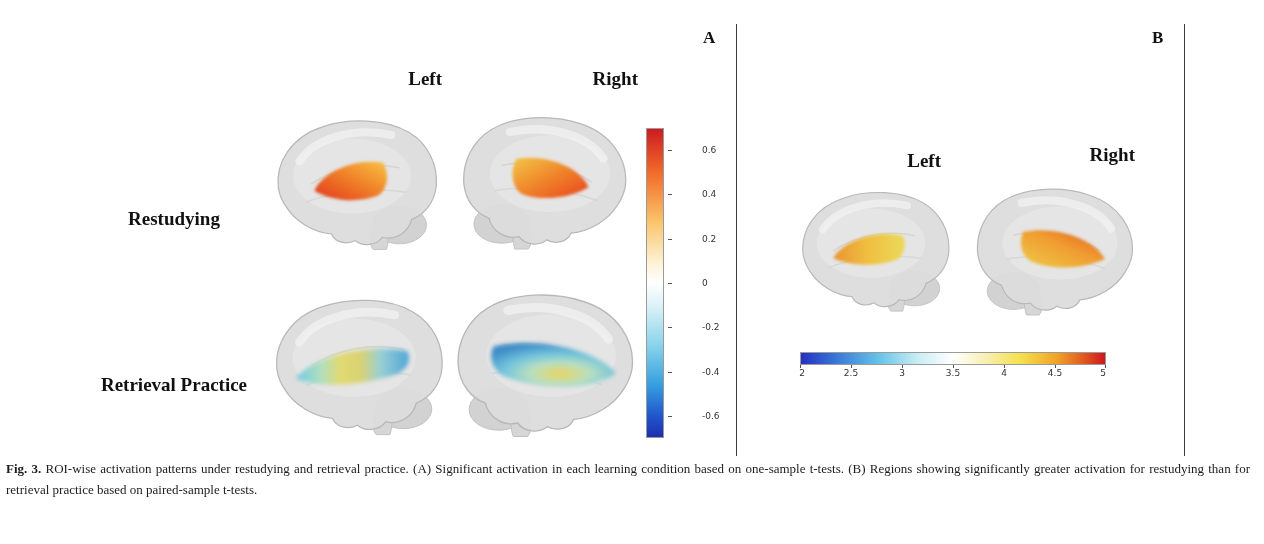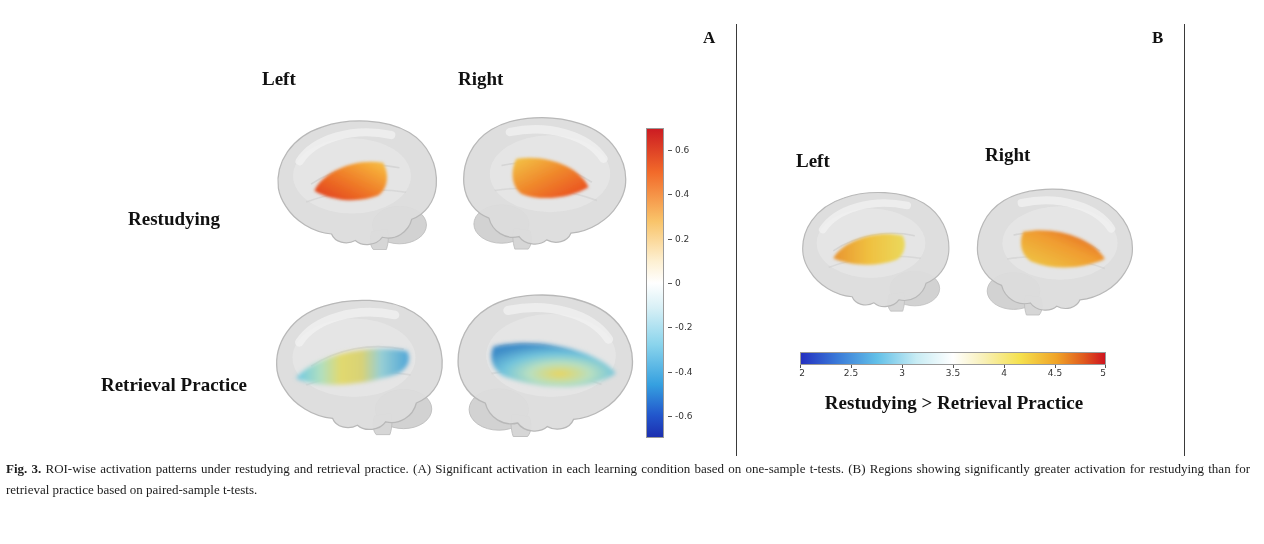--- a/index.html
+++ b/index.html
@@ -3,35 +3,35 @@
 <meta charset="utf-8">
 <style>
   * { margin:0; padding:0; box-sizing:border-box; }
   html,body { background:#ffffff; }
   .canvas {
     position:relative; width:1264px; height:544px; background:#ffffff;
     font-family:"Liberation Serif", serif; color:#111; overflow:hidden;
   }
   .panel-label { position:absolute; font-weight:bold; font-size:17px; }
   .divider { position:absolute; width:1px; background:#3a3a3a; }
-  .col-header { position:absolute; font-weight:bold; font-size:19px; text-align:left; }
+  .col-header { position:absolute; font-weight:bold; font-size:19px; text-align:right; }
   .row-label  { position:absolute; font-weight:bold; font-size:19px; text-align:center; }
   .brain { position:absolute; }
   
   .cbarA {
     position:absolute; left:646px; top:128px; width:18px; height:310px;
     border:1px solid #9a9a9a;
     background:linear-gradient(to bottom,
       #cc1c22 0%, #f26a2a 14%, #f9c46a 30%, #fdf0d2 43%, #ffffff 50%,
       #d8f0f6 58%, #8ad4ec 70%, #35a0e0 83%, #2256cc 93%, #1c2fb0 100%);
   }
   .cbarA-ticks { position:absolute; left:668px; top:128px; width:40px; height:310px; }
   .cbarA-tick { position:absolute; display:flex; align-items:center; height:10px; }
   .cbarA-tick .tickline { width:4px; height:1px; background:#555; margin-right:3px; }
-  .cbarA-tick .ticktext { font-family:"DejaVu Sans", sans-serif; font-size:9px; color:#333; }
+  .cbarA-tick .ticktext { font-family:"DejaVu Sans", sans-serif; font-size:9px; color:#333;margin-left:27px; }
   
   .cbarB {
     position:absolute; left:800px; top:352px; width:306px; height:13px;
     border:1px solid #9a9a9a;
     background:linear-gradient(to right,
       #2430c0 0%, #3a7ad8 12%, #62c0e8 25%, #c8ecf4 38%, #ffffff 50%,
       #f8f0b8 60%, #f5e14e 72%, #f0a428 84%, #e05a1e 93%, #cf1420 100%);
   }
   .cbarB-ticks { position:absolute; left:800px; top:366px; width:306px; height:16px; }
   .cbarB-tick  { position:absolute; top:2px; transform:translateX(-50%);
@@ -200,19 +200,18 @@
     <span class="cbarB-tickline" style="left:305px;"></span>
     <span class="cbarB-tick" style="left:2px;">2</span>
     <span class="cbarB-tick" style="left:51px;">2.5</span>
     <span class="cbarB-tick" style="left:102px;">3</span>
     <span class="cbarB-tick" style="left:153px;">3.5</span>
     <span class="cbarB-tick" style="left:204px;">4</span>
     <span class="cbarB-tick" style="left:255px;">4.5</span>
     <span class="cbarB-tick" style="left:303px;">5</span>
   </div>
 
-  <div class="contrast-caption">Restudying &gt; Retrieval Practice</div>
 
   <p class="fig-caption"><b>Fig. 3.</b>
     <span>ROI-wise activation patterns under restudying and retrieval practice. (A) Significant activation in each learning condition based on one-sample t-tests. (B) Regions showing significantly greater activation for restudying than for retrieval practice based on paired-sample t-tests.</span>
   </p>
 
 </div>
 
 </body></html>

